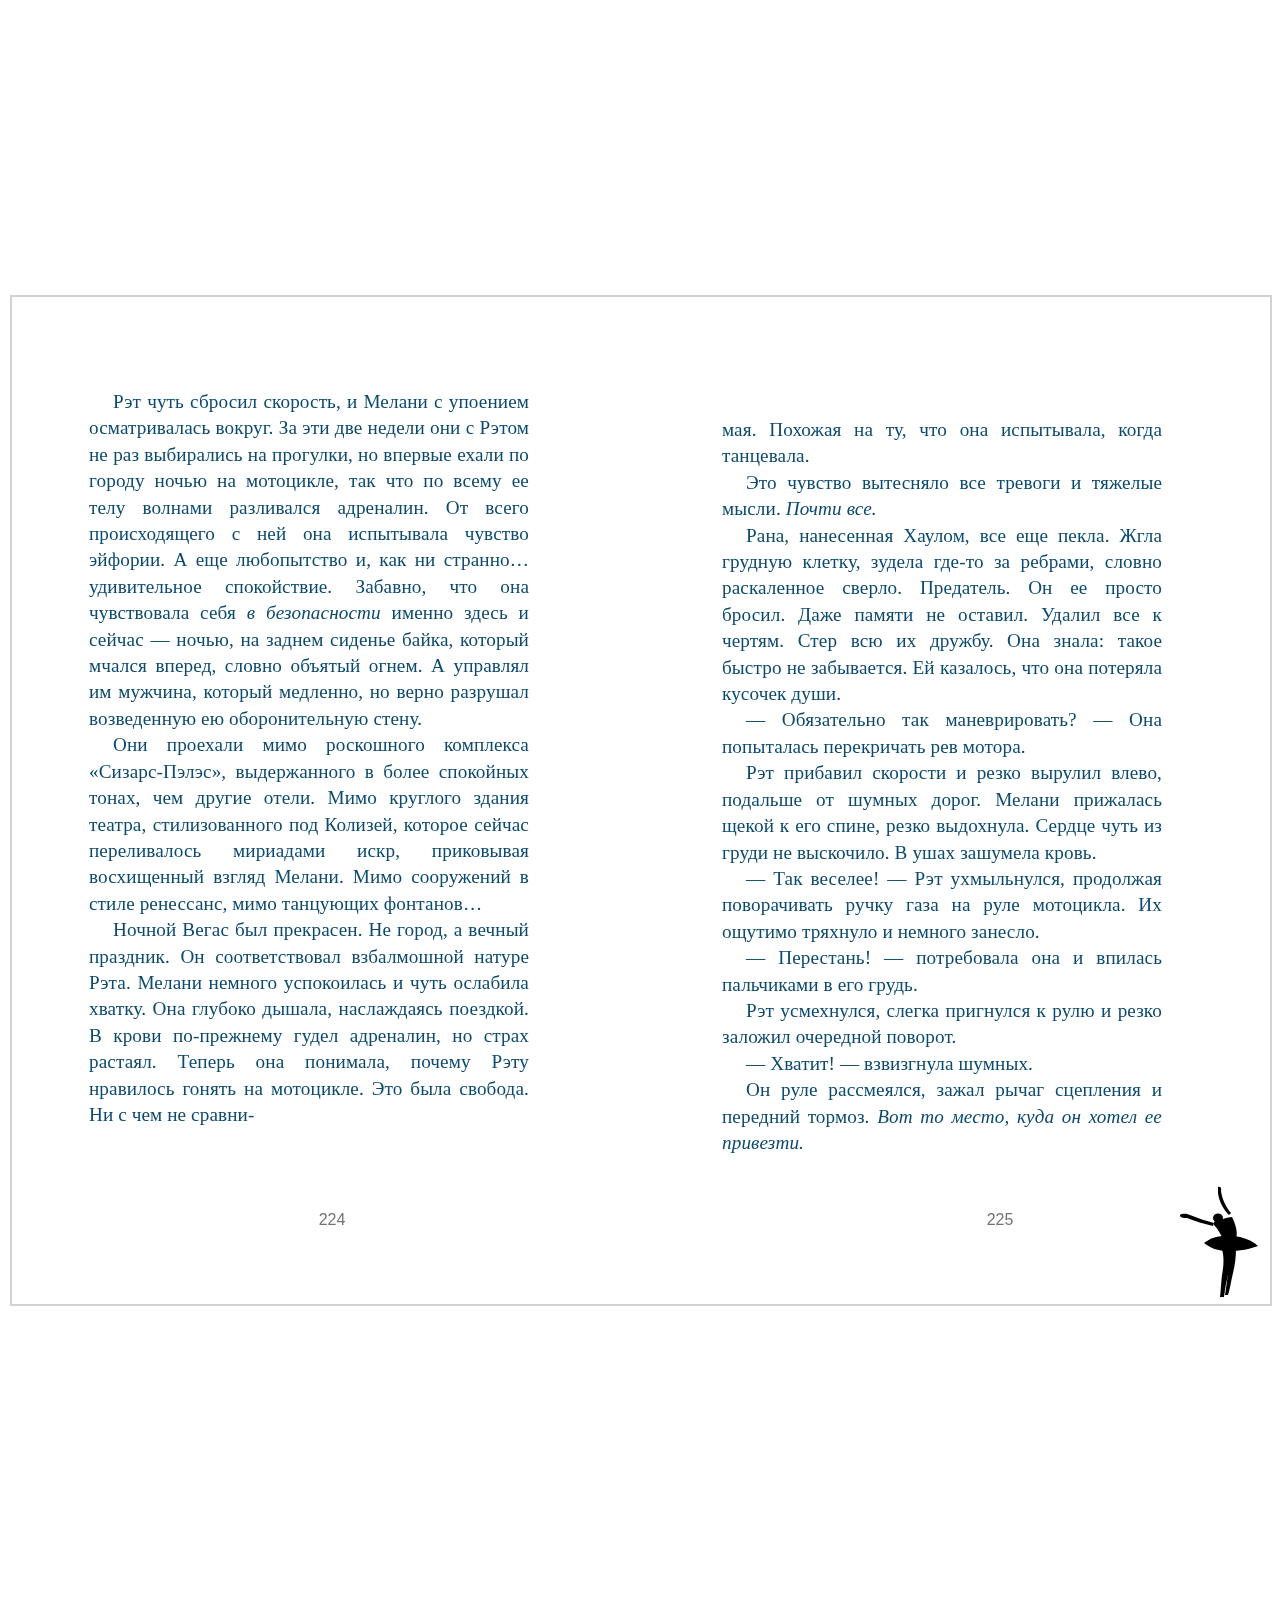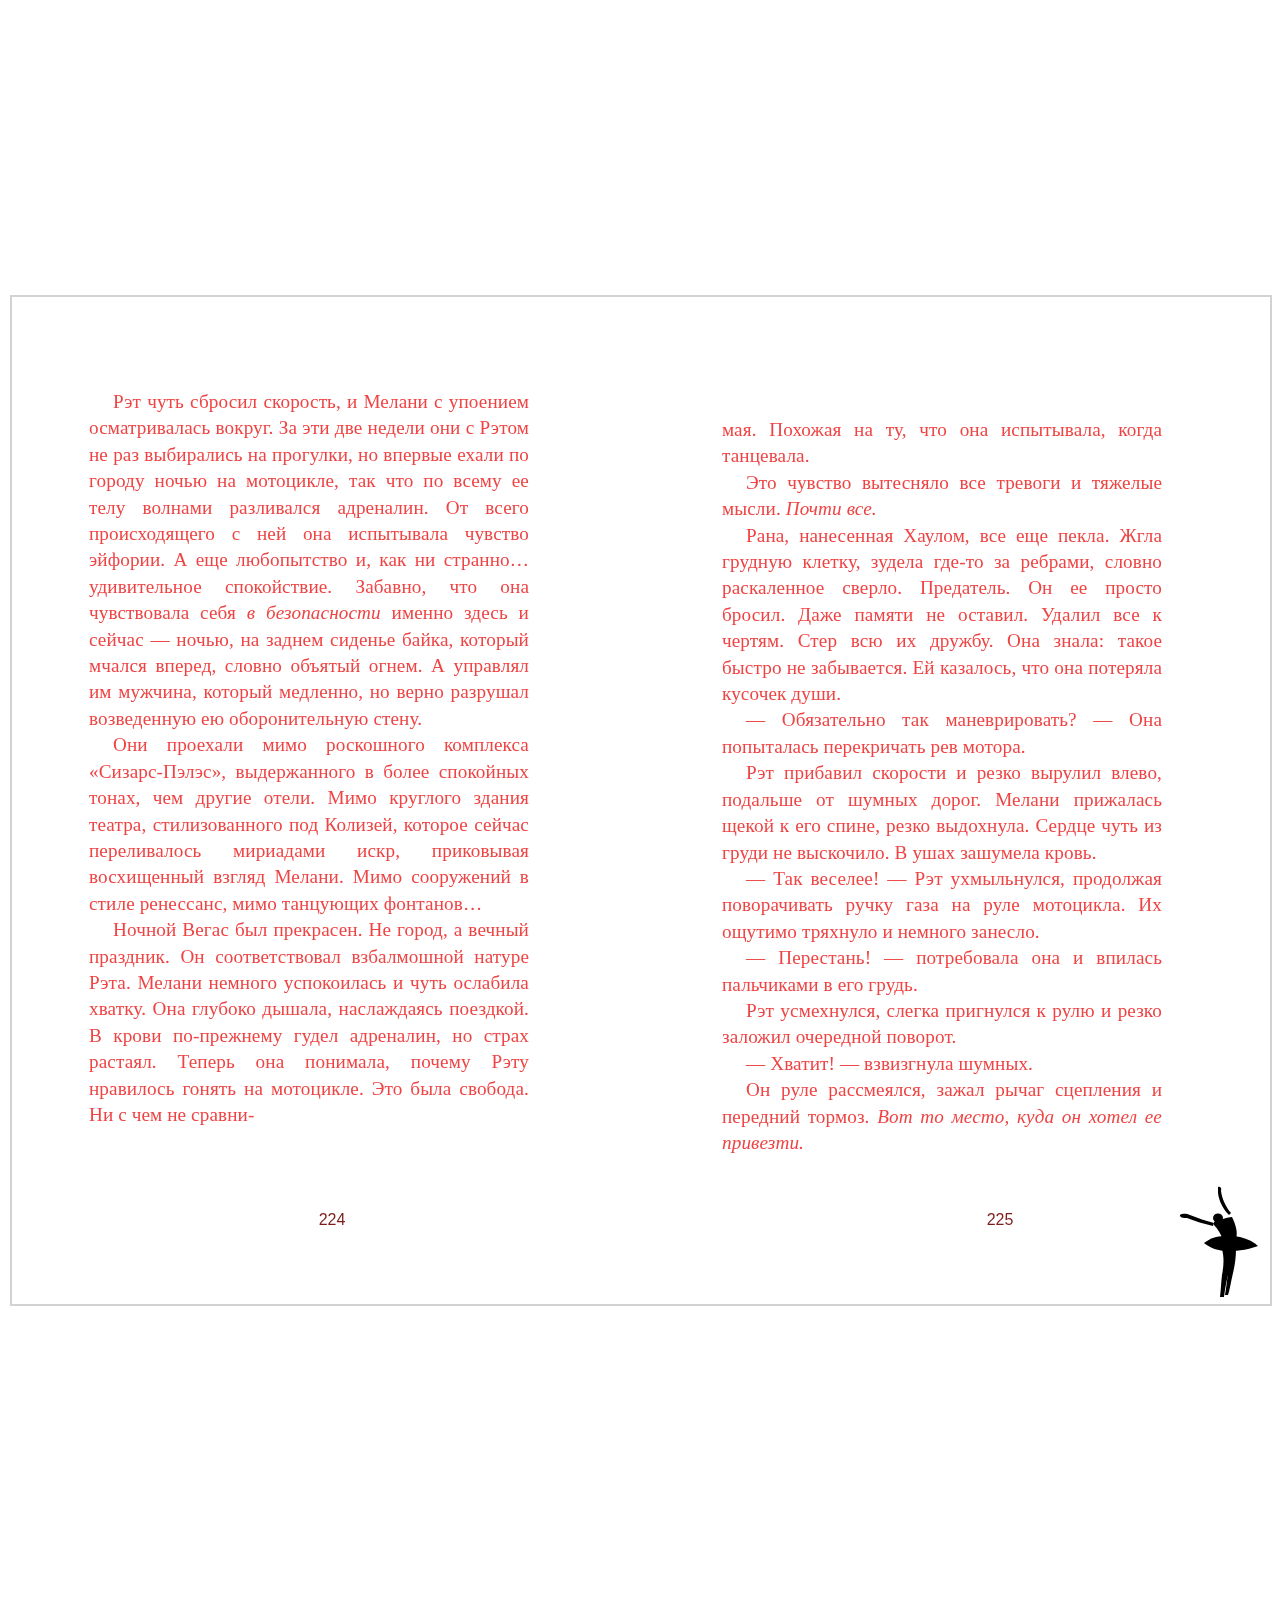--- a/index.html
+++ b/index.html
@@ -22,40 +22,40 @@
       border: 2px solid #d2d2d2;
       background: #ffffff;
     }
     .page {
       position: absolute;
       top: 92px;
       width: 440px;
       font-family: "Liberation Serif", "DejaVu Serif", serif;
       font-size: 19.2px;
       line-height: 26.4px;
-      color: #ef4444;
+      color: #0c4a6e;
       text-align: justify;
       letter-spacing: 0.1px;
     }
     .page-left { left: 77px; }
     .page-right { left: 710px; }
     .page p {
       margin: 0;
       text-indent: 24px;
       text-align: justify;
       text-align-last: left;
     }
     .page p.cont { text-indent: 0; margin-top: 28px; }
     .page em { font-style: italic; margin-top: 23px; }
     .page-number {
       position: absolute;
       top: 914px;
       font-family: "Liberation Sans", "DejaVu Sans", sans-serif;
       font-size: 16px;
-      color: #7f1d1d;
+      color: #737373;
       width: 60px;
       text-align: center;
     }
     .pn-left { left: 290px; }
     .pn-right { left: 958px; }
     .ballerina {
       position: absolute;
       left: 1166px;
       top: 888px;
       width: 90px;

